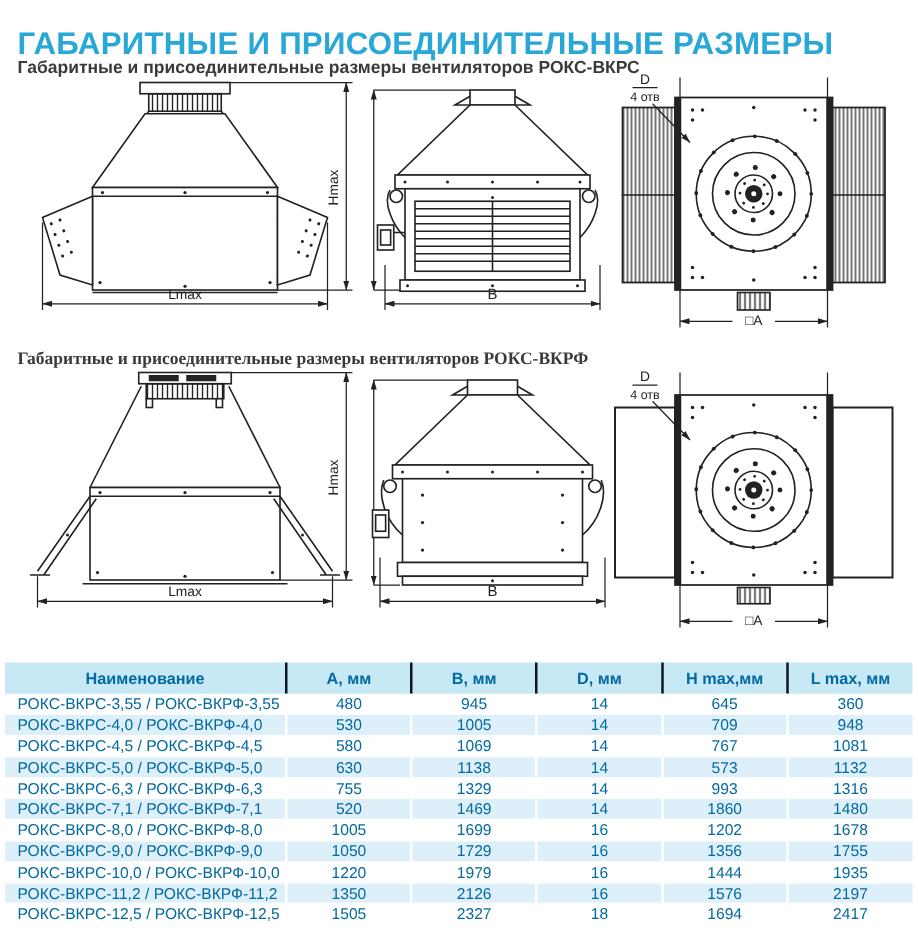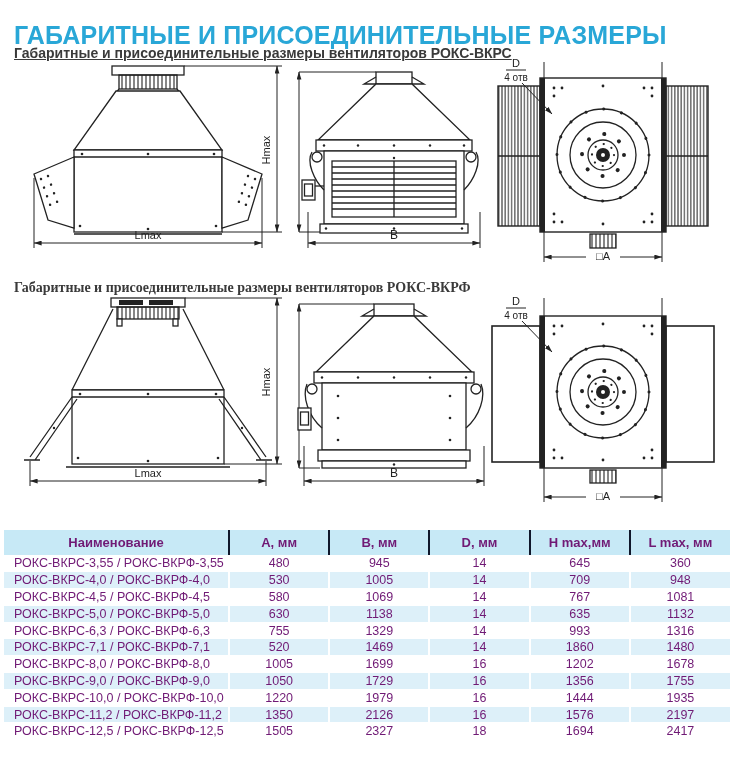--- a/index.html
+++ b/index.html
@@ -20,42 +20,42 @@
     left:14px;top:4px;font-size:25px;font-weight:bold;color:var(--accent);
     letter-spacing:.2px;white-space:nowrap;
   }
   .section-title{
     font-size:14px;font-weight:bold;color:#3a3a3a;white-space:nowrap;
   }
   .fig svg{display:block;}
   .fig text{font-family:"Liberation Sans",sans-serif;fill:#222;}
   table.dims{
     border-collapse:collapse;width:726px;table-layout:fixed;
-    font-size:12.5px;color:#701a75;
+    font-size:12.5px;color:#0369a1;
   }
   table.dims th{
     background:var(--table-header-bg);font-weight:bold;font-size:13px;
     padding:5px 3px;text-align:center;border-left:2px solid #0f172a;
   }
   table.dims th:first-child{border-left:none;}
   table.dims td{
     padding:0 3px;height:16.8px;text-align:center;
     border-left:2px solid #fff;border-bottom:1px solid #fff;
   }
   table.dims td:first-child{border-left:none;}
   table.dims td.name{text-align:left;padding-left:10px;white-space:nowrap;}
   table.dims tbody tr:nth-child(even){background:var(--table-row-alt-bg);}
   table.dims col.c-name{width:31%;}
   table.dims col.c-dim{width:13.8%;}
 </style>
 </head>
 <body>
 
 <h1 class="abs page-title">ГАБАРИТНЫЕ И ПРИСОЕДИНИТЕЛЬНЫЕ РАЗМЕРЫ</h1>
-<h2 class="abs section-title" style="left:14px;top:33px;text-decoration:underline;">Габаритные и присоединительные размеры вентиляторов РОКС-ВКРС</h2>
+<h2 class="abs section-title" style="left:14px;top:33px;">Габаритные и присоединительные размеры вентиляторов РОКС-ВКРС</h2>
 
 <div class="abs fig" style="left:16px;top:62px;">
 <svg width="272" height="200" viewBox="0 0 272 200">
   <defs>
     <marker id="a1" viewBox="0 0 10 6" refX="9.5" refY="3" markerWidth="8" markerHeight="5" orient="auto-start-reverse">
           <path d="M0,0L10,3L0,6Z" fill="#222"></path>
         </marker>
     <pattern id="p1" width="4" height="14" patternUnits="userSpaceOnUse">
           <path d="M2,0V14" stroke="#222" stroke-width="1.1"></path>
         </pattern>
@@ -452,21 +452,21 @@
           <td>1069</td>
           <td>14</td>
           <td>767</td>
           <td>1081</td>
         </tr>
         <tr>
           <td class="name">РОКС-ВКРС-5,0 / РОКС-ВКРФ-5,0</td>
           <td>630</td>
           <td>1138</td>
           <td>14</td>
-          <td>635</td>
+          <td>573</td>
           <td>1132</td>
         </tr>
         <tr>
           <td class="name">РОКС-ВКРС-6,3 / РОКС-ВКРФ-6,3</td>
           <td>755</td>
           <td>1329</td>
           <td>14</td>
           <td>993</td>
           <td>1316</td>
         </tr>

